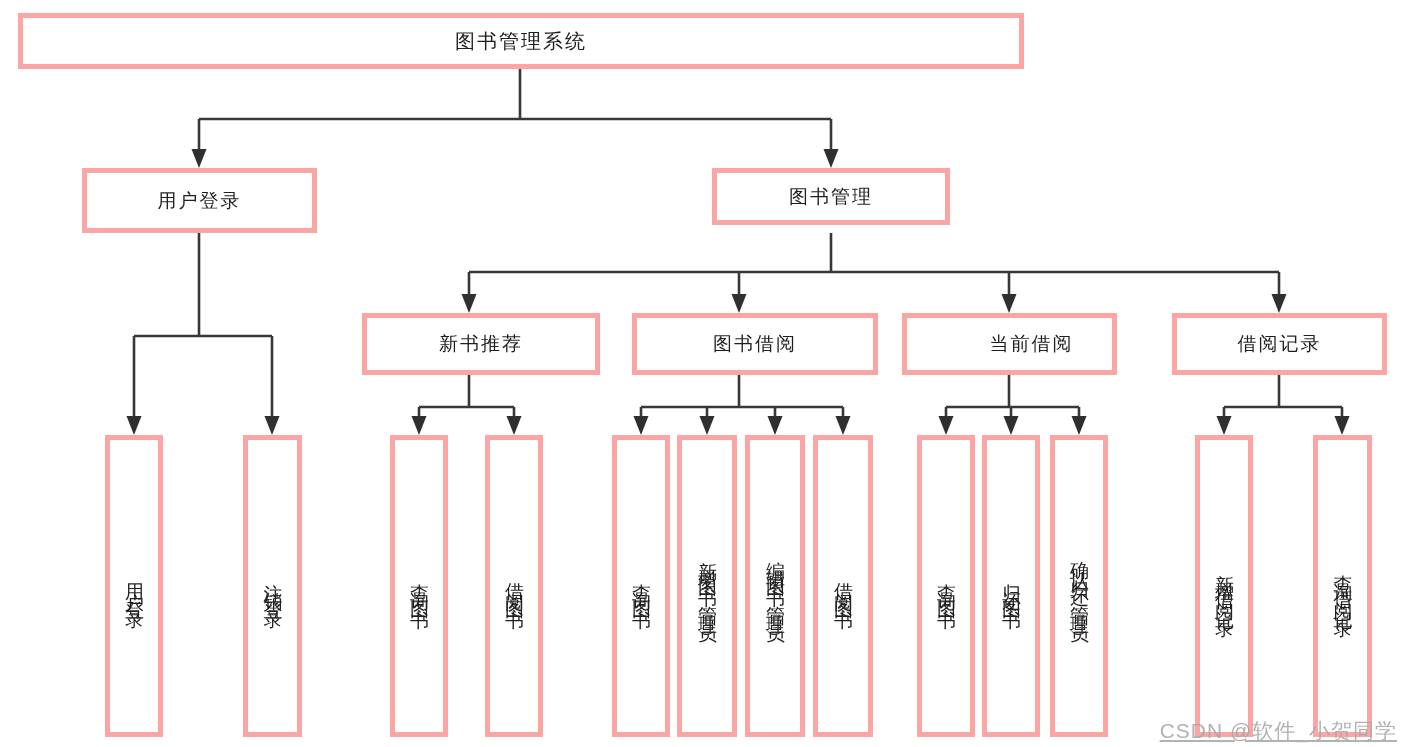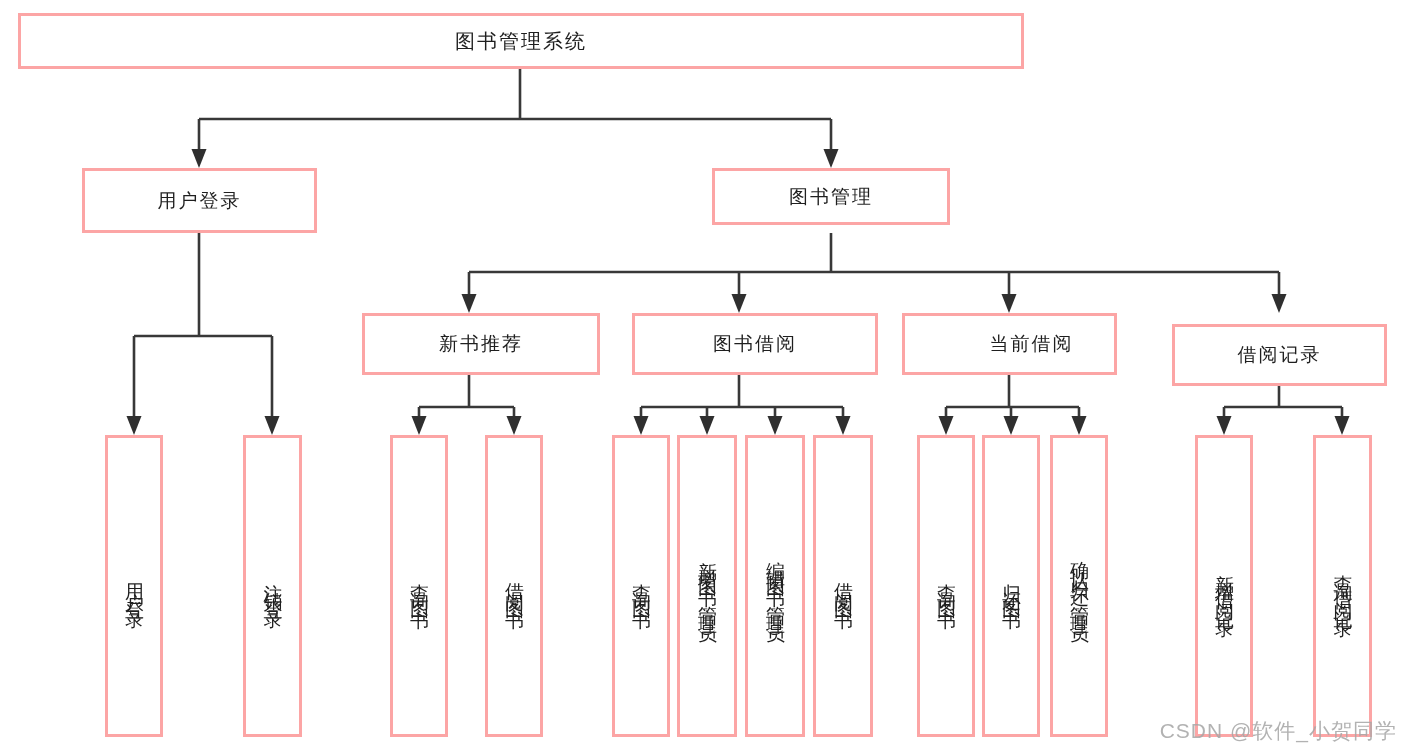--- a/index.html
+++ b/index.html
@@ -8,21 +8,21 @@
     width: 1405px; height: 747px;
     position: relative;
     font-family: "Liberation Sans", sans-serif;
     overflow: hidden;
   }
   .stage { position: absolute; inset: 0; width: 1405px; height: 747px; }
   svg.connectors { position: absolute; left: 0; top: 0; z-index: 1; }
   .box {
     position: absolute;
     background: #ffffff;
-    border: 3px solid #fca5a5;
+    border: 5px solid #fca5a5;
     color: #1f1f1f;
     display: flex;
     align-items: center;
     justify-content: center;
     z-index: 2;
   }
   .h-box { font-size: 19px; letter-spacing: 2px; white-space: nowrap; }
   .root-box { font-size: 20px; }
   .v-box .vtext {
     writing-mode: vertical-rl;
@@ -35,20 +35,21 @@
   .watermark {
     position: absolute;
     top: 717px;
     right: 8px;
     font-size: 21px;
     color: #a8a8a8;
     opacity: 0.88;
     letter-spacing: 1px;
     z-index: 5;
     white-space: nowrap;
+    text-decoration: underline;
   }
 </style>
 </head>
 <body>
 
 <div class="stage">
 
   <svg class="connectors" width="1405" height="747" viewBox="0 0 1405 747">
     <g stroke="#383838" stroke-width="2.6" fill="none">
 
@@ -135,21 +136,21 @@
 
   <div class="box h-box" style="left:362px; top:313px; width:238px; height:62px;">
     <span>新书推荐</span>
   </div>
   <div class="box h-box" style="left:632px; top:313px; width:246px; height:62px;">
     <span>图书借阅</span>
   </div>
   <div class="box h-box" style="left:902px; top:313px; width:215px; height:62px;padding-left:44px;">
     <span>当前借阅</span>
   </div>
-  <div class="box h-box" style="left:1172px; top:324px; width:215px; height:62px;">
+  <div class="box h-box" style="left:1172px; top:313px; width:215px; height:62px;">
     <span>借阅记录</span>
   </div>
 
   <div class="box v-box" style="left:105px; top:435px; width:58px; height:302px;">
     <span class="vtext">用户登录</span>
   </div>
   <div class="box v-box" style="left:243px; top:435px; width:59px; height:302px;">
     <span class="vtext">注销登录</span>
   </div>
 

